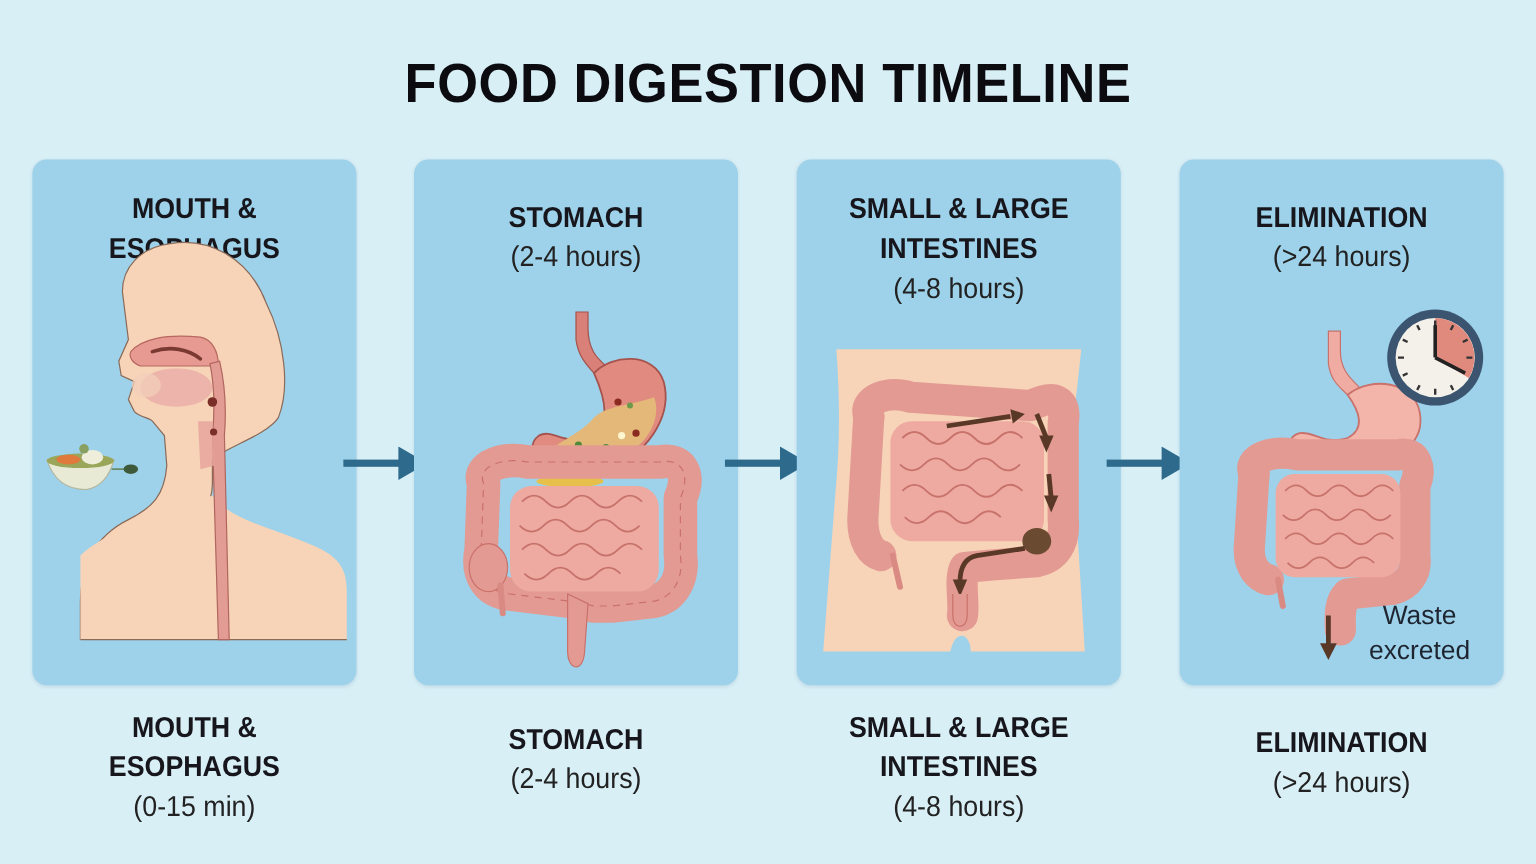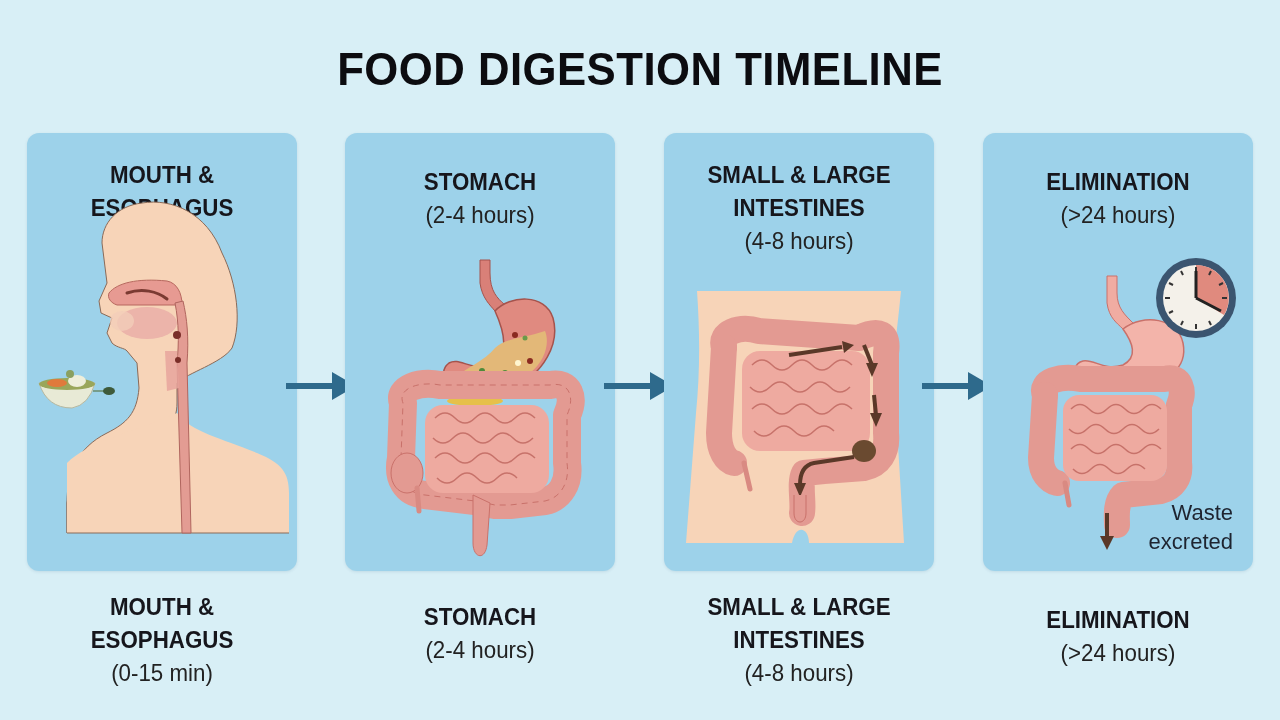--- a/index.html
+++ b/index.html
@@ -33,21 +33,21 @@
     display: block; font-size: 24px; line-height: 33px; color: #222;
     transform: scaleX(0.93);
   }
   .illus { position: absolute; left: 0; top: 0; width: 270px; height: 438px; }
   .arrow { position: absolute; top: 372px; width: 72px; height: 28px; }
   .caption {
     position: absolute; top: 590px; width: 270px; text-align: center;
   }
   .waste-label {
     position: absolute; right: 20px; top: 365px; width: 100px;
-    text-align: right; font-size: 22px; line-height: 29px; color: #1e2430;
+    text-align: center; font-size: 22px; line-height: 29px; color: #1e2430;
   }
 </style>
 </head>
 <body>
 
 <div class="title">FOOD DIGESTION TIMELINE</div>
 
 <div class="panel" style="left:27px;">
   <div class="head" style="top:25px;">
     <span class="stage-name">MOUTH &amp;</span>

